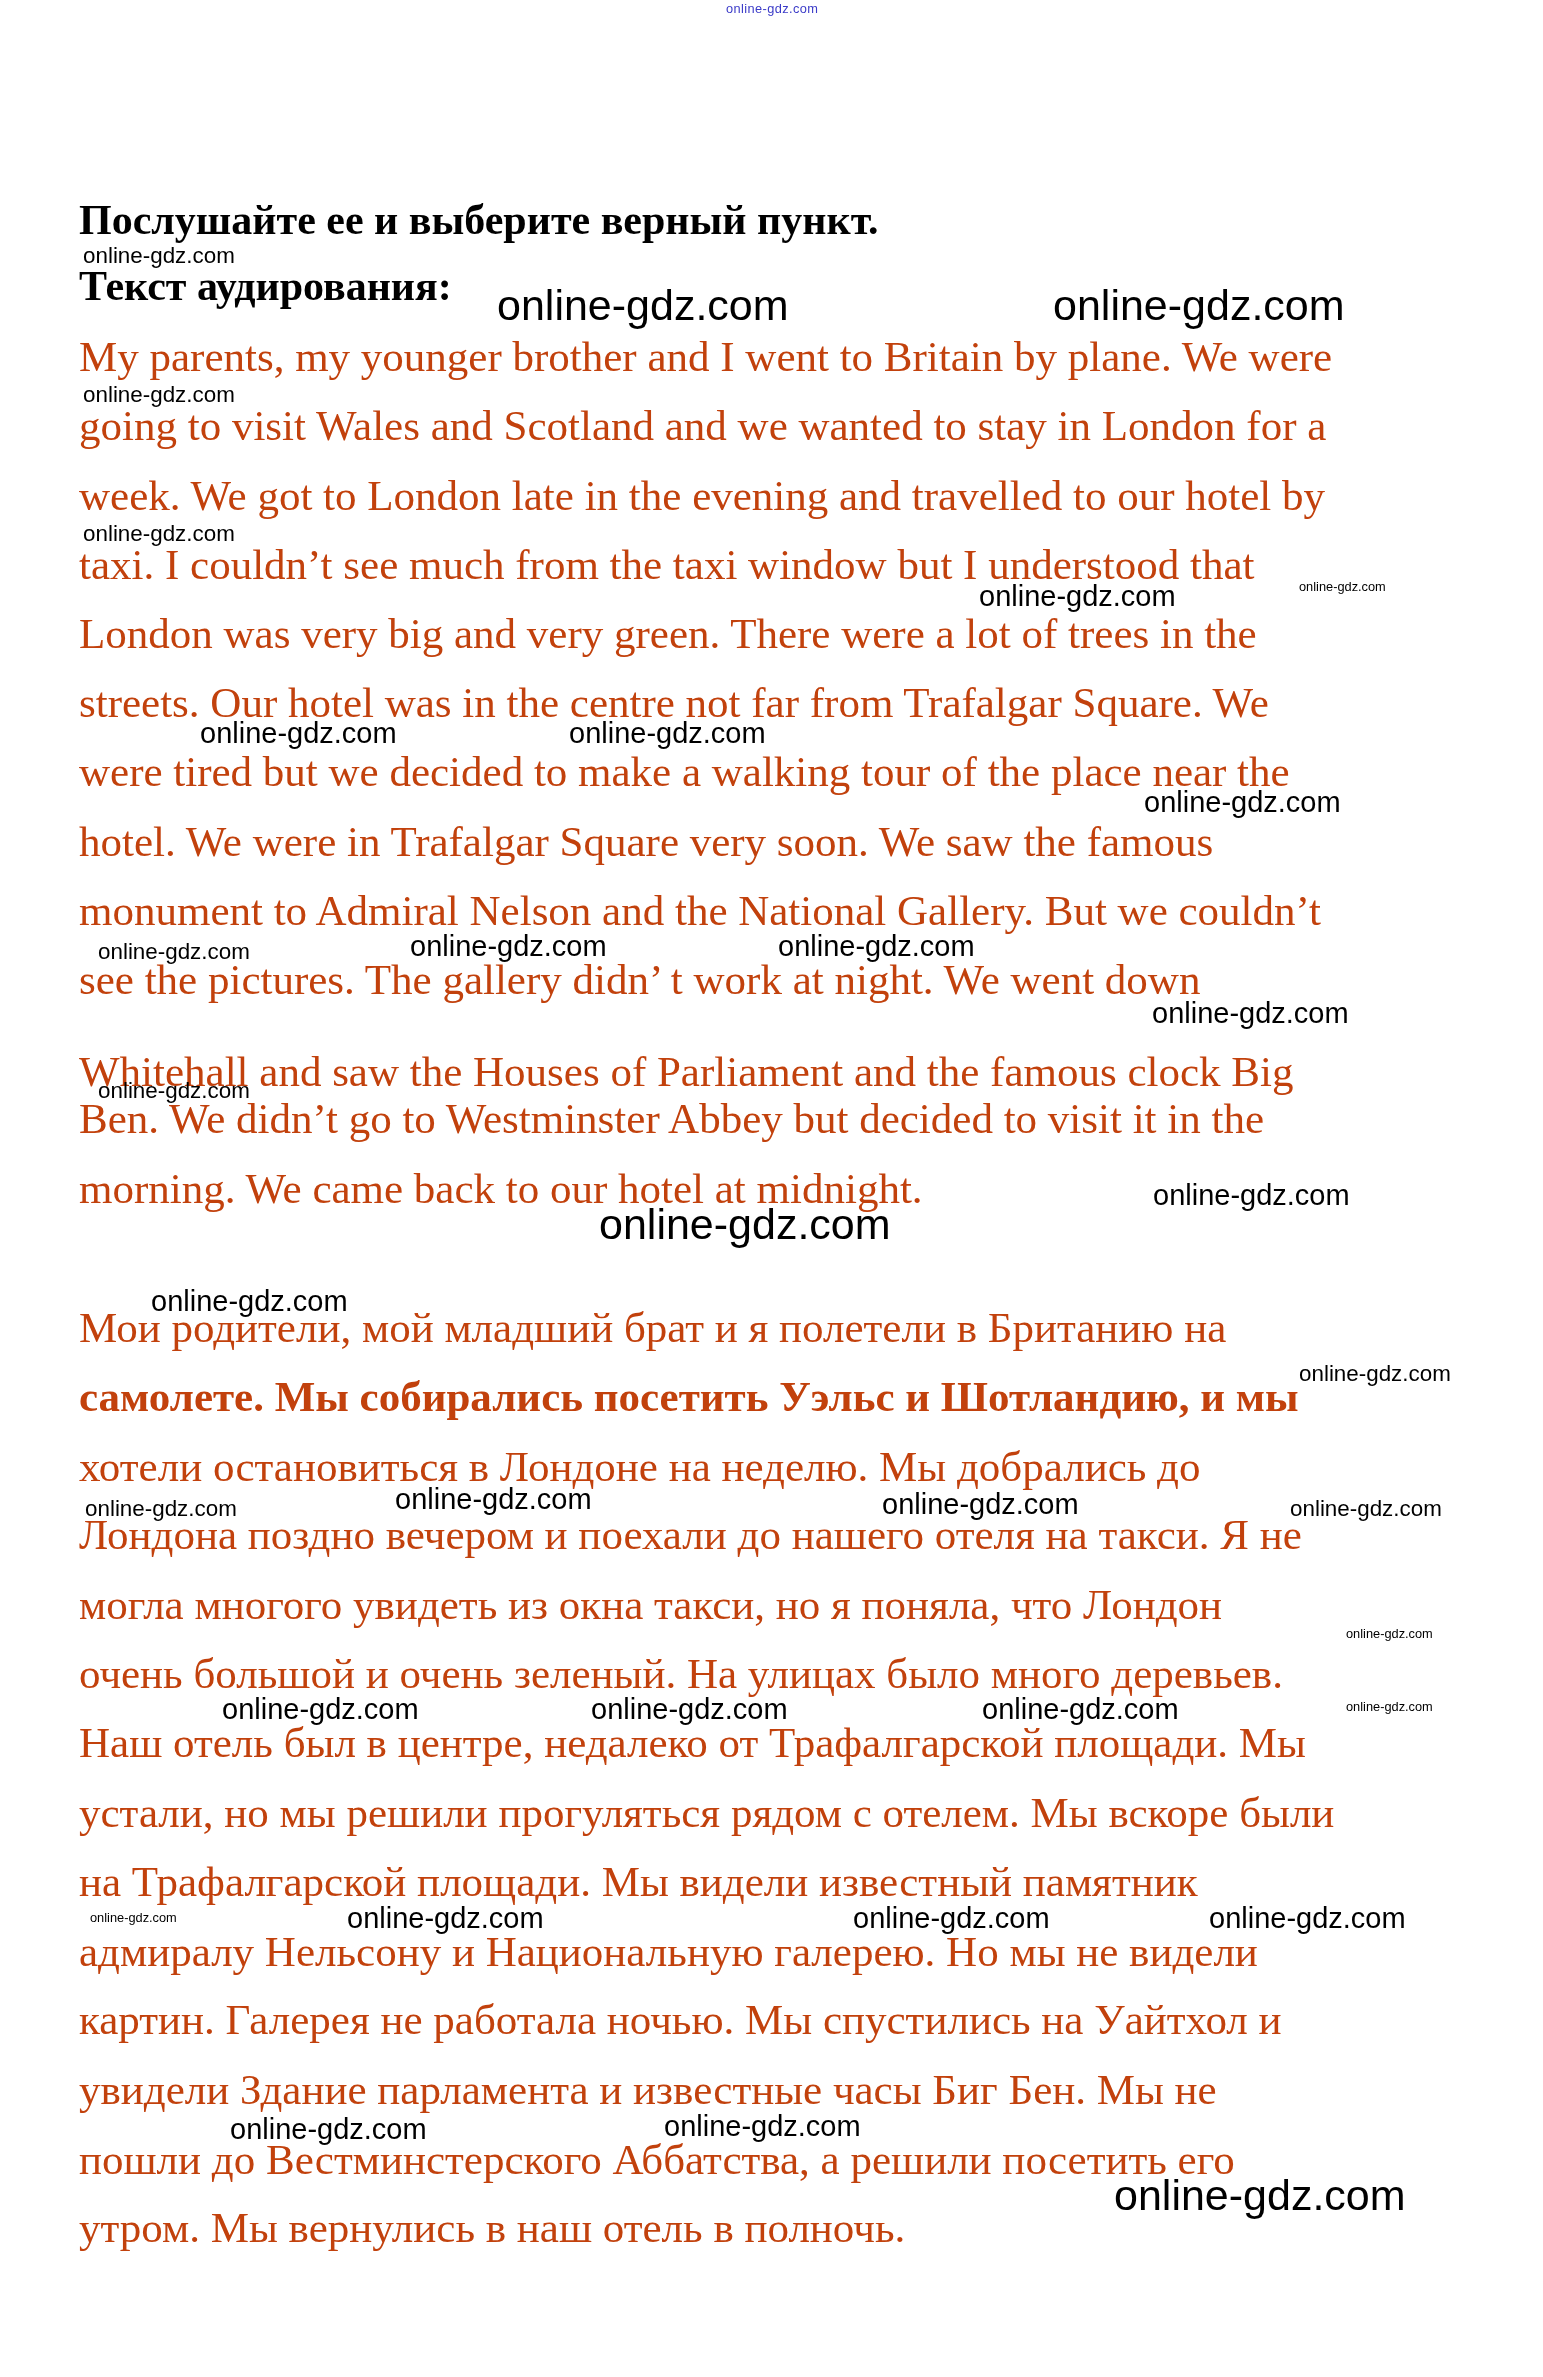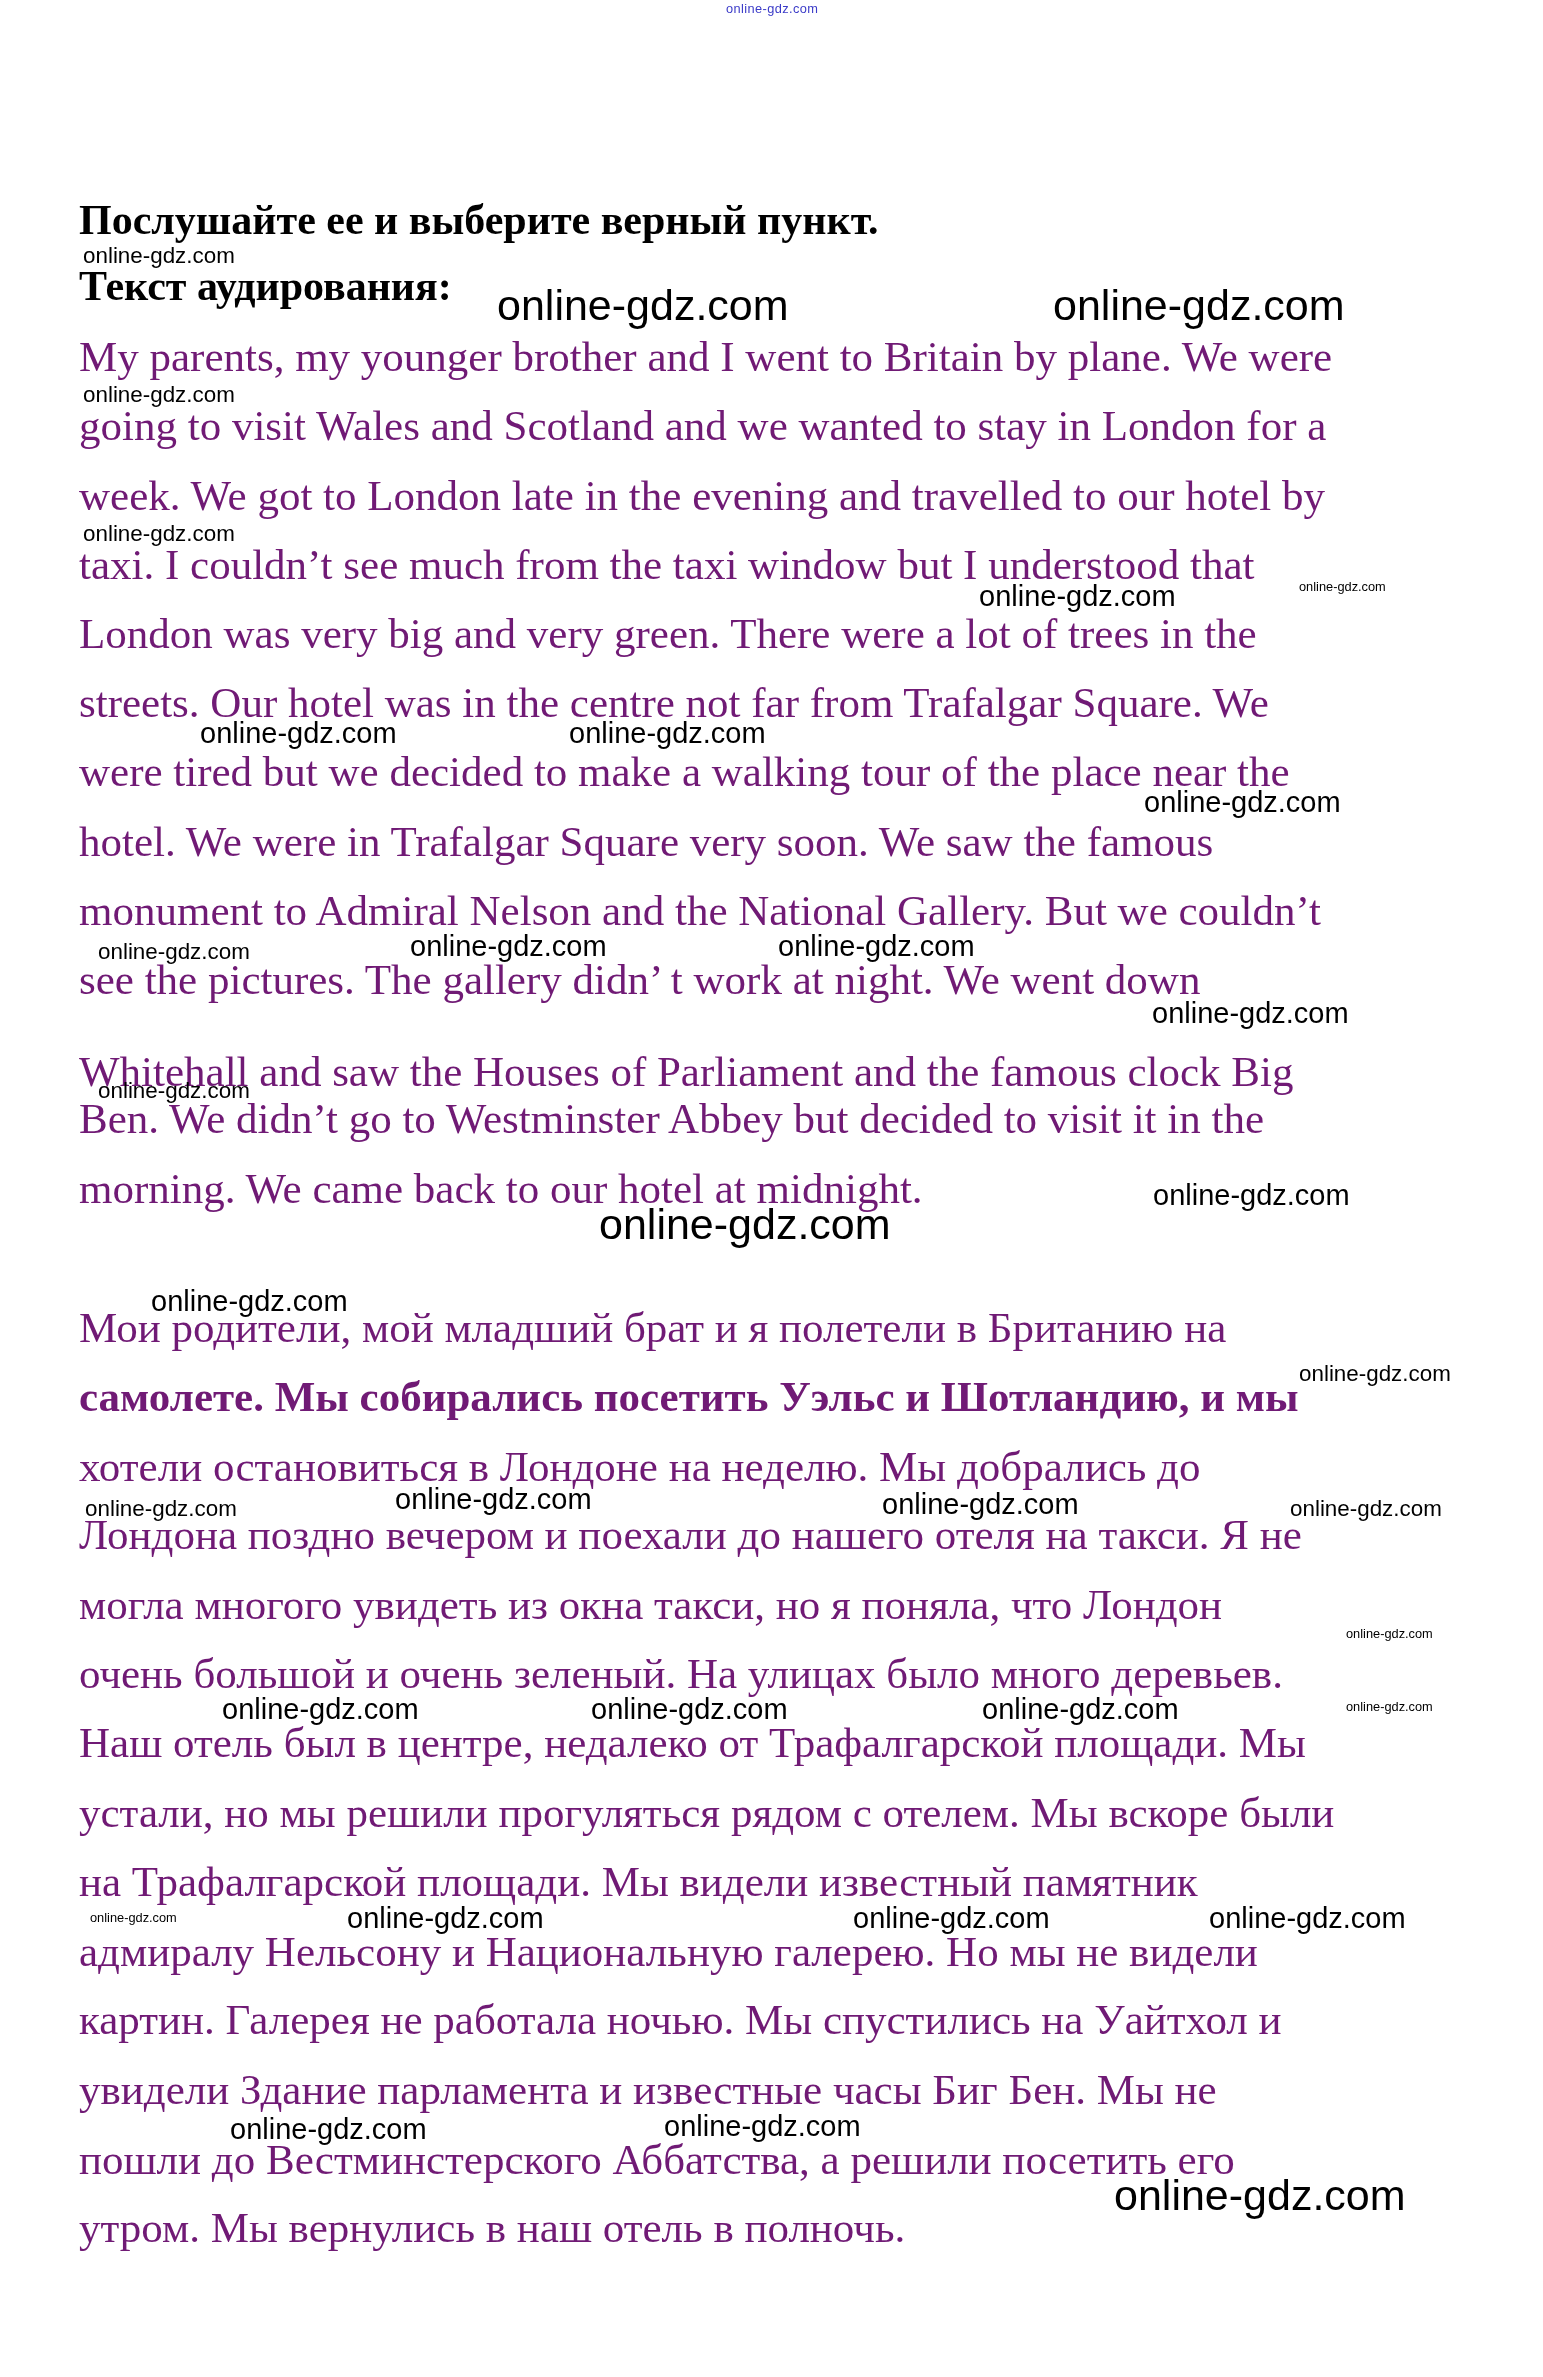--- a/index.html
+++ b/index.html
@@ -7,21 +7,21 @@
   .page { position:absolute; left:0; top:0; width:1544px; height:2181px; }
   .heading {
     position:absolute; left:79px;
     font-family:"Liberation Serif", "DejaVu Serif", serif;
     font-weight:bold; font-size:42px; color:#000;
     white-space:nowrap; transform-origin:left top;
   }
   .line {
     position:absolute; left:79px;
     font-family:"Liberation Serif", "DejaVu Serif", serif;
-    font-size:43px; color:#701a75; white-space:nowrap;
+    font-size:43px; color:#c2410c; white-space:nowrap;
   }
   .wm {
     position:absolute; font-family:"Liberation Sans", "DejaVu Sans", sans-serif;
     color:#000; white-space:nowrap; line-height:1;
   }
   .wm.s { font-size:22.4px; }
   .wm.m { font-size:29px; }
   .wm.l { font-size:43px; }
   .wm.t { font-size:12.8px; }
   .wm.top { font-size:12.8px; color:#3b3bc8; letter-spacing:0.4px; }

